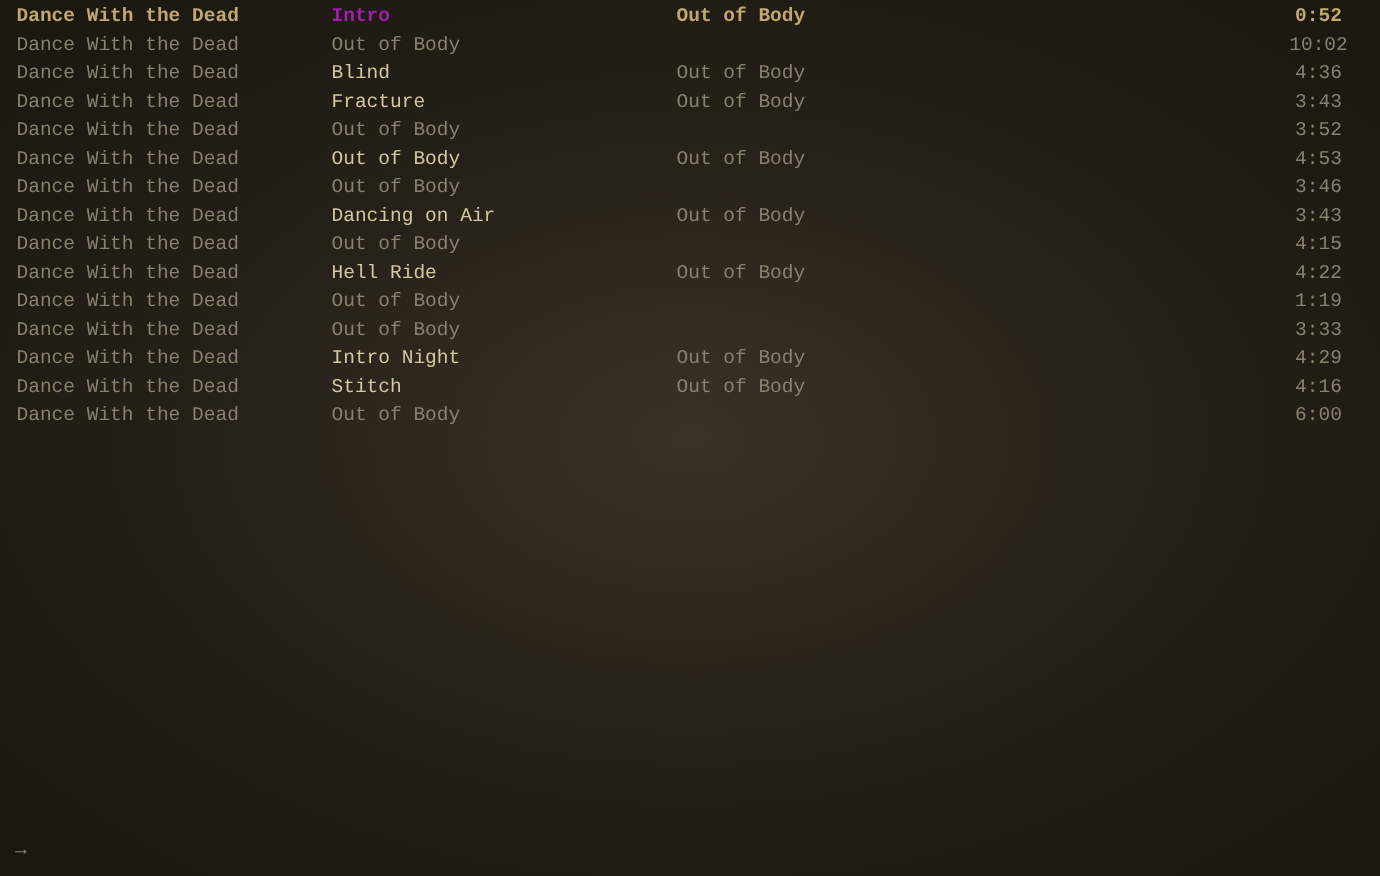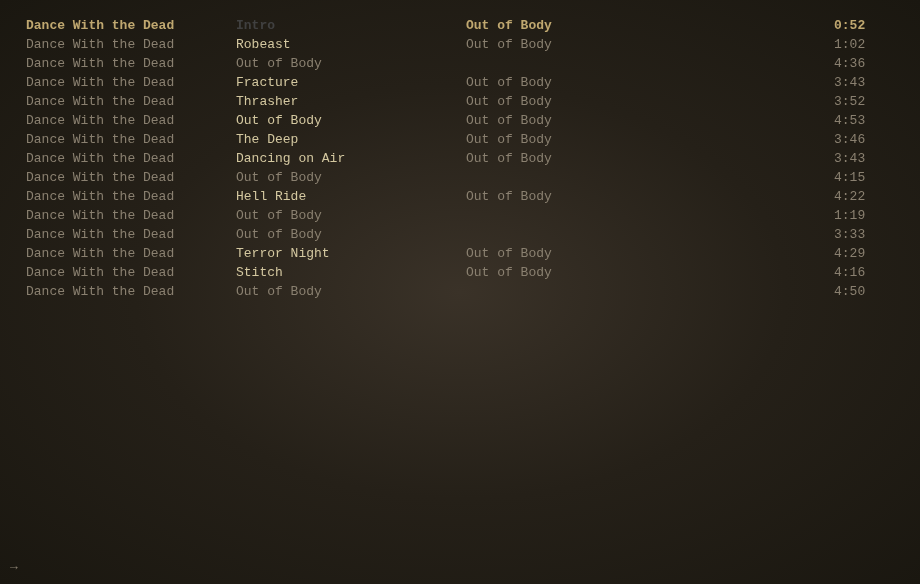--- a/index.html
+++ b/index.html
@@ -15,21 +15,21 @@
       background: radial-gradient(ellipse at center, #3a3228 0%, #252018 50%, #1a1710 100%);
       font-family: 'Courier New', Courier, monospace;
       font-size: 13px;
       color: #8a8070;
       overflow: hidden;
       position: relative;
     }
 
     .track-list {
       width: 100%;
-      padding: 16px;
+      padding: 1px;
     }
 
     .track-row {
       display: flex;
       align-items: center;
       padding: 2px 10px;
       height: 19px;
     }
 
     .track-row.header {
@@ -45,32 +45,32 @@
     }
 
     .col-title {
       width: 230px;
       flex-shrink: 0;
       padding-left: 10px;
       color: #d4c8a0;
     }
 
     .track-row.header .col-title {
-      color: #404040;
+      color: #a21caf;
     }
 
     .col-album {
       flex: 1;
       padding-left: 10px;
       color: inherit;
     }
 
     .col-duration {
       width: 60px;
-      text-align: left;
+      text-align: center;
       color: inherit;
     }
 
     .arrow-indicator {
       position: absolute;
       bottom: 10px;
       left: 10px;
       color: #8a8070;
       font-size: 13px;
     }
@@ -81,50 +81,48 @@
 <div class="track-list">
 
   <div class="track-row header">
     <div class="col-artist">Dance With the Dead</div>
     <div class="col-title">Intro</div>
     <div class="col-album">Out of Body</div>
     <div class="col-duration">0:52</div>
   </div>
 <div class="track-row">
       <div class="col-artist">Dance With the Dead</div>
-      <div class="col-title">Robeast</div>
       <div class="col-album">Out of Body</div>
-      <div class="col-duration">1:02</div>
+      <div class="col-duration">10:02</div>
     </div>
     <div class="track-row">
       <div class="col-artist">Dance With the Dead</div>
+      <div class="col-title">Blind</div>
       <div class="col-album">Out of Body</div>
       <div class="col-duration">4:36</div>
     </div>
     <div class="track-row">
       <div class="col-artist">Dance With the Dead</div>
       <div class="col-title">Fracture</div>
       <div class="col-album">Out of Body</div>
       <div class="col-duration">3:43</div>
     </div>
     <div class="track-row">
       <div class="col-artist">Dance With the Dead</div>
-      <div class="col-title">Thrasher</div>
       <div class="col-album">Out of Body</div>
       <div class="col-duration">3:52</div>
     </div>
     <div class="track-row">
       <div class="col-artist">Dance With the Dead</div>
       <div class="col-title">Out of Body</div>
       <div class="col-album">Out of Body</div>
       <div class="col-duration">4:53</div>
     </div>
     <div class="track-row">
       <div class="col-artist">Dance With the Dead</div>
-      <div class="col-title">The Deep</div>
       <div class="col-album">Out of Body</div>
       <div class="col-duration">3:46</div>
     </div>
     <div class="track-row">
       <div class="col-artist">Dance With the Dead</div>
       <div class="col-title">Dancing on Air</div>
       <div class="col-album">Out of Body</div>
       <div class="col-duration">3:43</div>
     </div>
     <div class="track-row">
@@ -143,30 +141,30 @@
       <div class="col-album">Out of Body</div>
       <div class="col-duration">1:19</div>
     </div>
     <div class="track-row">
       <div class="col-artist">Dance With the Dead</div>
       <div class="col-album">Out of Body</div>
       <div class="col-duration">3:33</div>
     </div>
     <div class="track-row">
       <div class="col-artist">Dance With the Dead</div>
-      <div class="col-title">Terror Night</div>
+      <div class="col-title">Intro Night</div>
       <div class="col-album">Out of Body</div>
       <div class="col-duration">4:29</div>
     </div>
     <div class="track-row">
       <div class="col-artist">Dance With the Dead</div>
       <div class="col-title">Stitch</div>
       <div class="col-album">Out of Body</div>
       <div class="col-duration">4:16</div>
     </div>
     <div class="track-row">
       <div class="col-artist">Dance With the Dead</div>
       <div class="col-album">Out of Body</div>
-      <div class="col-duration">4:50</div>
+      <div class="col-duration">6:00</div>
     </div>
   </div>
 
 <div class="arrow-indicator">→</div>
 
 </body></html>

